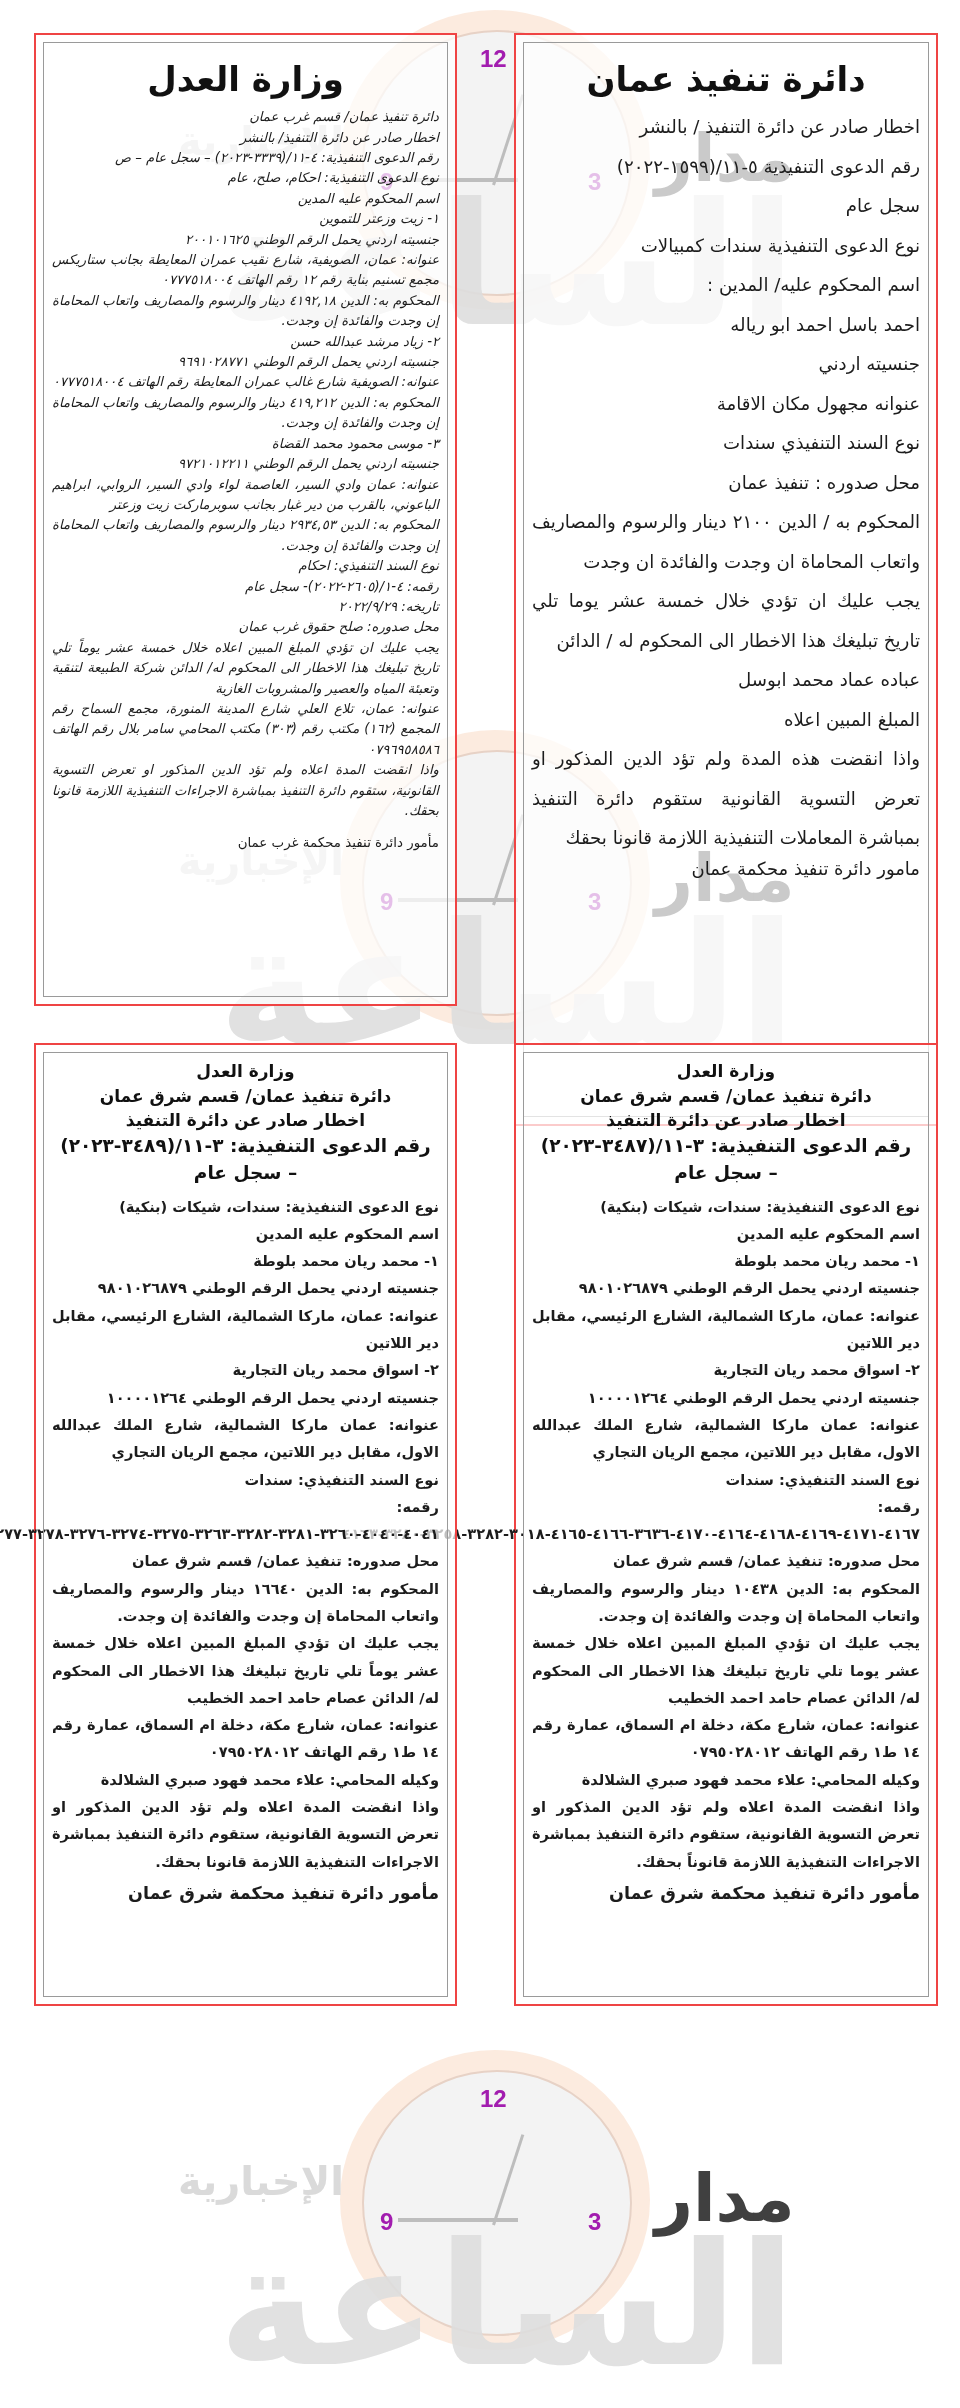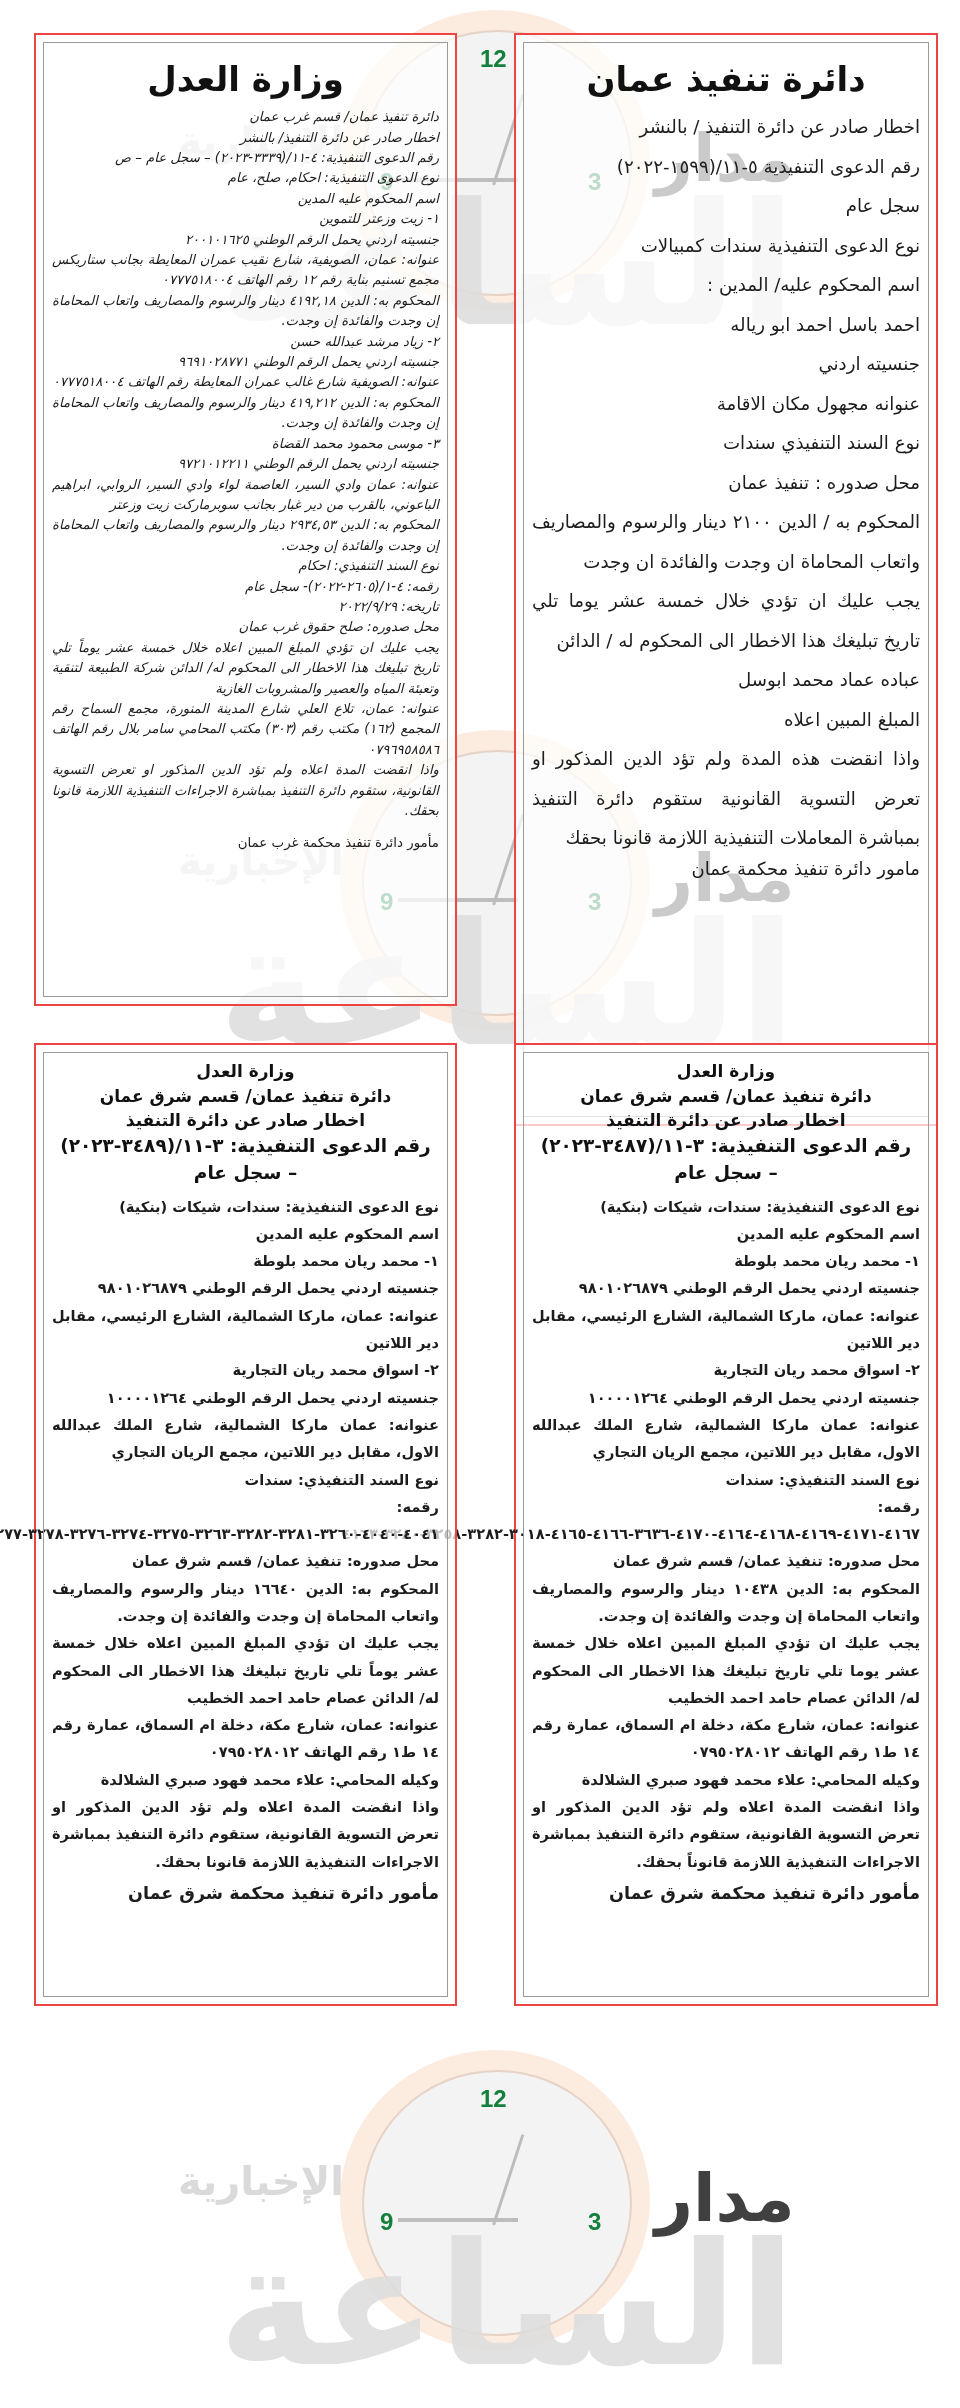--- a/index.html
+++ b/index.html
@@ -12,21 +12,21 @@
     
     .wm { position: absolute; left: 0; width: 960px; height: 500px; pointer-events: none; }
     .wm .clock-outer {
       position: absolute; left: 340px; top: 10px; width: 310px; height: 300px; border-radius: 50%;
       background: #fbe8d9; opacity: 0.85;
     }
     .wm .clock-face {
       position: absolute; left: 362px; top: 30px; width: 266px; height: 262px; border-radius: 50%;
       background: #f3f3f3; border: 2px solid #e7d2c6;
     }
-    .wm .clock-num { position: absolute; font-family: "Liberation Sans", sans-serif; font-weight: bold; font-size: 24px; color: #15803d; }
+    .wm .clock-num { position: absolute; font-family: "Liberation Sans", sans-serif; font-weight: bold; font-size: 24px; color: #a21caf; }
     .wm .hand-h { position: absolute; left: 398px; top: 178px; width: 120px; height: 4px; background: #bdbdbd; }
     .wm .hand-m { position: absolute; left: 492px; top: 90px; width: 3px; height: 95px; background: #bdbdbd; transform: rotate(18deg); transform-origin: bottom; }
     .wm .txt-madar { position: absolute; left: 655px; top: 120px; font-family: "DejaVu Sans", sans-serif; font-weight: bold; font-size: 66px; color: #404040; direction: rtl; }
     .wm .txt-news { position: absolute; left: 178px; top: 118px; font-family: "DejaVu Sans", sans-serif; font-weight: bold; font-size: 40px; color: #dadada; direction: rtl; }
     .wm .txt-saa { position: absolute; left: 195px; top: 180px; font-family: "DejaVu Sans", sans-serif; font-weight: bold; font-size: 170px; line-height: 1; color: #dedede; direction: rtl; opacity: 0.9; margin-left: 23px; }
 
     
     .notice {
       position: absolute; box-sizing: border-box;
       border: 2px solid #ef4444;

